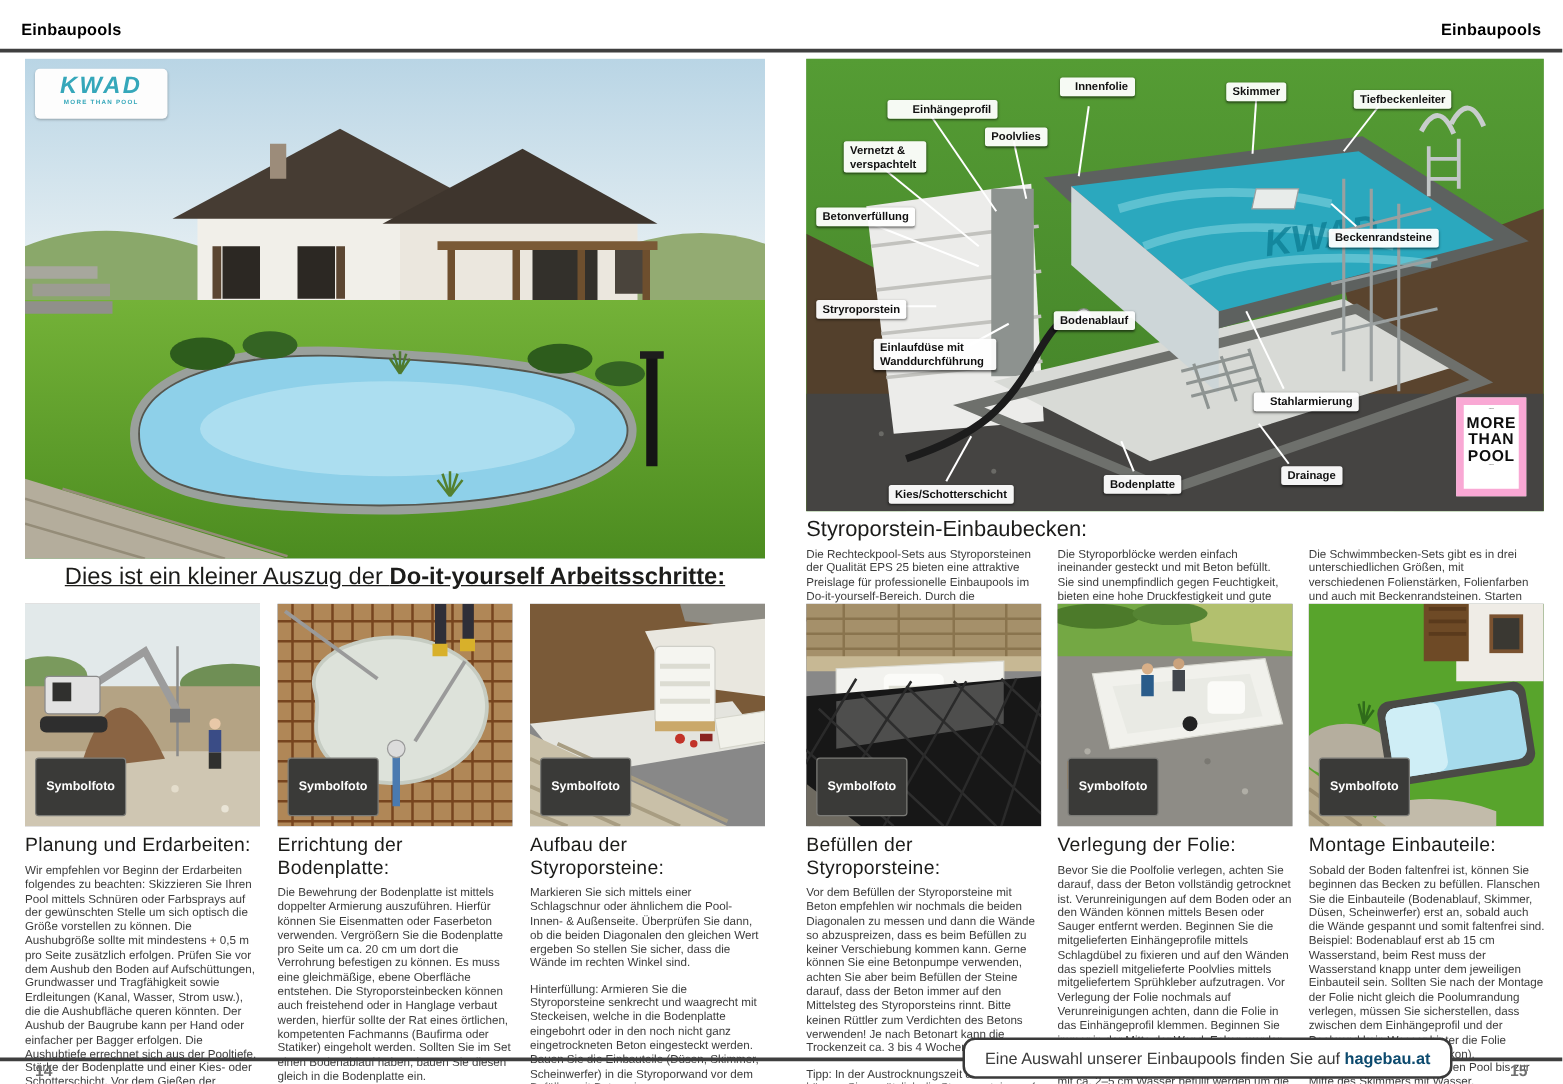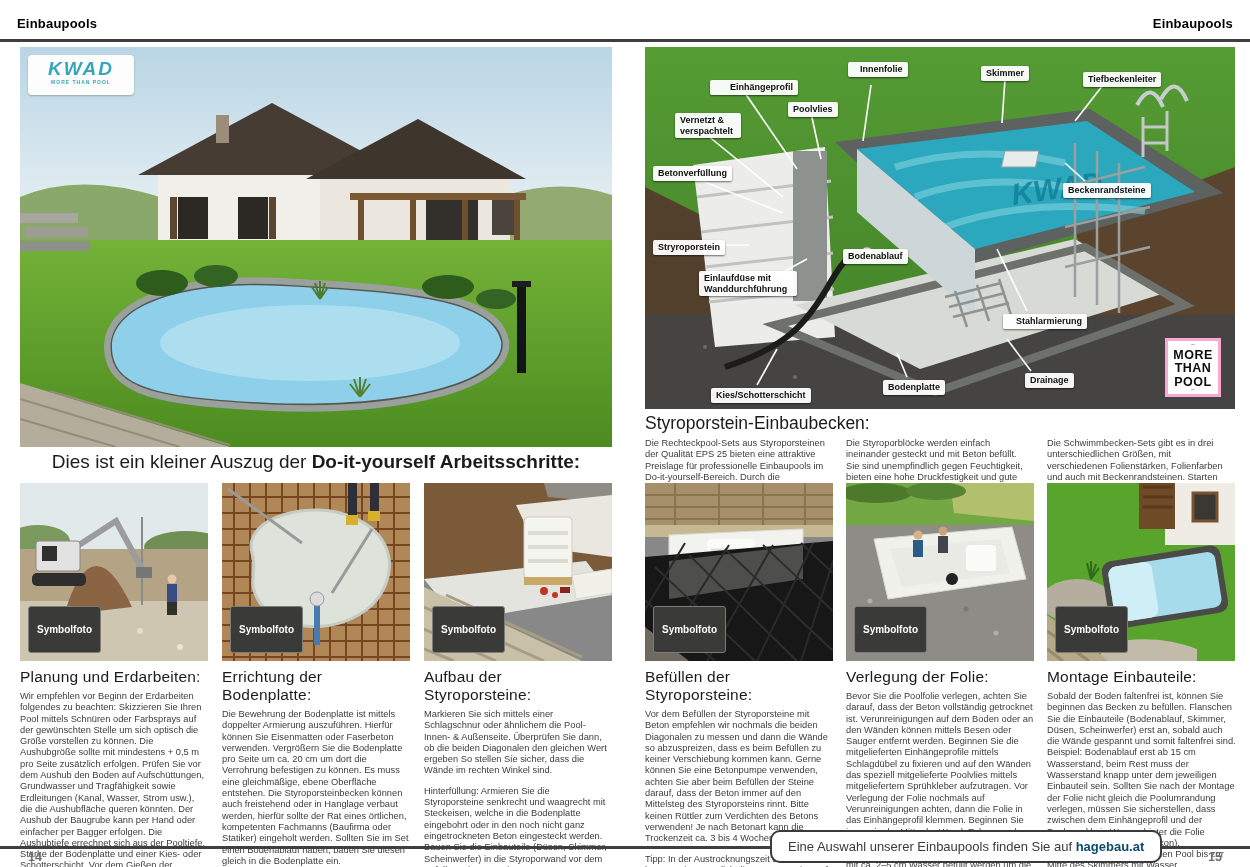--- a/index.html
+++ b/index.html
@@ -13,36 +13,36 @@
   .rule { position:absolute; left:0; width:1250px; height:3px; background:#3f3f3f; }
   .rule-top { top:39px; }
   .rule-bottom { top:846px; }
 
   .hero { position:absolute; left:20px; top:47px; width:592px; height:400px; overflow:hidden; background:#cfe2ec; }
   .hero svg { display:block; }
   .brand-badge { position:absolute; left:8px; top:8px; width:106px; height:40px; background:#fdfdfd; border-radius:4px; box-shadow:0 1px 2px rgba(0,0,0,.25); text-align:center; padding-top:4px; }
   .brand-name { font-size:19px; font-weight:bold; font-style:italic; color:#35a7ba; letter-spacing:2px; line-height:20px; }
   .brand-tagline { font-size:5px; font-weight:bold; color:#35a7ba; letter-spacing:1px; }
 
-  .caption { position:absolute; left:20px; top:451px; width:592px; text-align:center; font-size:19px; color:#1c1c1a; }
+  .caption { position:absolute; left:20px; top:451px; width:592px; text-align:center; font-size:19px; color:#1c1c1a;text-decoration:underline; }
   .caption b { font-weight:bold; }
 
   .thumb { position:absolute; top:483px; width:188px; height:178px; overflow:hidden; background:#888; }
   .thumb svg { display:block; }
   .badge { position:absolute; left:8px; bottom:8px; background:#38383466; background:#3a3a38; color:#fff; font-size:10px; font-weight:bold; padding:17px 8px; border-radius:3px; border:1px solid #7c7c78; }
 
   .step { position:absolute; top:668px; width:188px; }
   .step h3 { font-size:15.5px; font-weight:normal; color:#1b1b19; letter-spacing:.2px; margin-bottom:5px; }
   .step p { font-size:9.3px; line-height:11.3px; color:#3c3c3c; margin-bottom:9px; }
 
   .diagram { position:absolute; left:645px; top:47px; width:590px; height:362px; overflow:hidden; background:#4e9230; }
   .diagram svg { display:block; }
   .dlabel { position:absolute; background:rgba(255,255,255,.95); color:#101010; font-size:9px; font-weight:bold; line-height:10.5px; padding:2px 5px; border-radius:2px; box-shadow:0 1px 2px rgba(0,0,0,.55); white-space:nowrap; }
   .dlabel.wrap { white-space:normal; }
-  .mtp-logo { position:absolute; right:14px; bottom:12px; width:56px; background:#fff; border:3px solid #f9a8d4; text-align:center; padding:3px 0 0; }
+  .mtp-logo { position:absolute; right:14px; bottom:12px; width:56px; background:#fff; border:6px solid #f9a8d4; text-align:center; padding:3px 0 14px; }
   .mtp-logo .mtp-line { font-size:12.5px; font-weight:bold; color:#0d0d0d; line-height:13.5px; letter-spacing:.5px; }
   .mtp-logo .mtp-dots { font-size:5px; color:#0d0d0d; line-height:5px; }
 
   .section-title { position:absolute; left:645px; top:413px; font-size:17.5px; color:#1b1b19; }
   .col { position:absolute; top:438px; width:186px; font-size:9.3px; line-height:11.3px; color:#3c3c3c; }
 
   .banner { position:absolute; left:770px; top:830px; background:#fff; border:2.5px solid #3a3a3a; border-radius:10px; padding:7px 16px; font-size:13px; color:#3a3a3a; white-space:nowrap; }
   .banner b { font-weight:bold; color:#0c4a6e; }
   .pagenum { position:absolute; top:850px; font-size:12.5px; font-weight:bold; color:#6f6f6f; }
   .pn-left { left:28px; }

